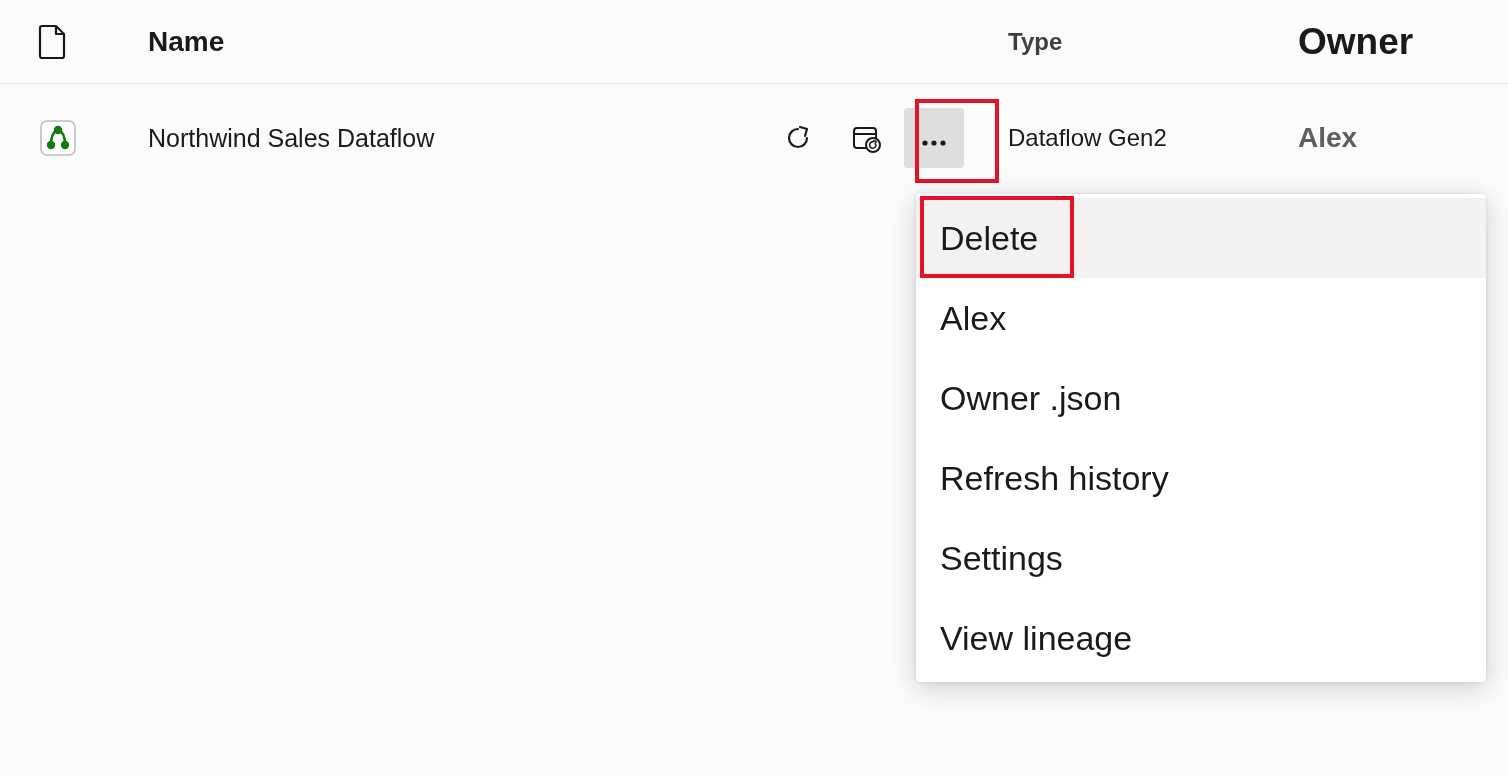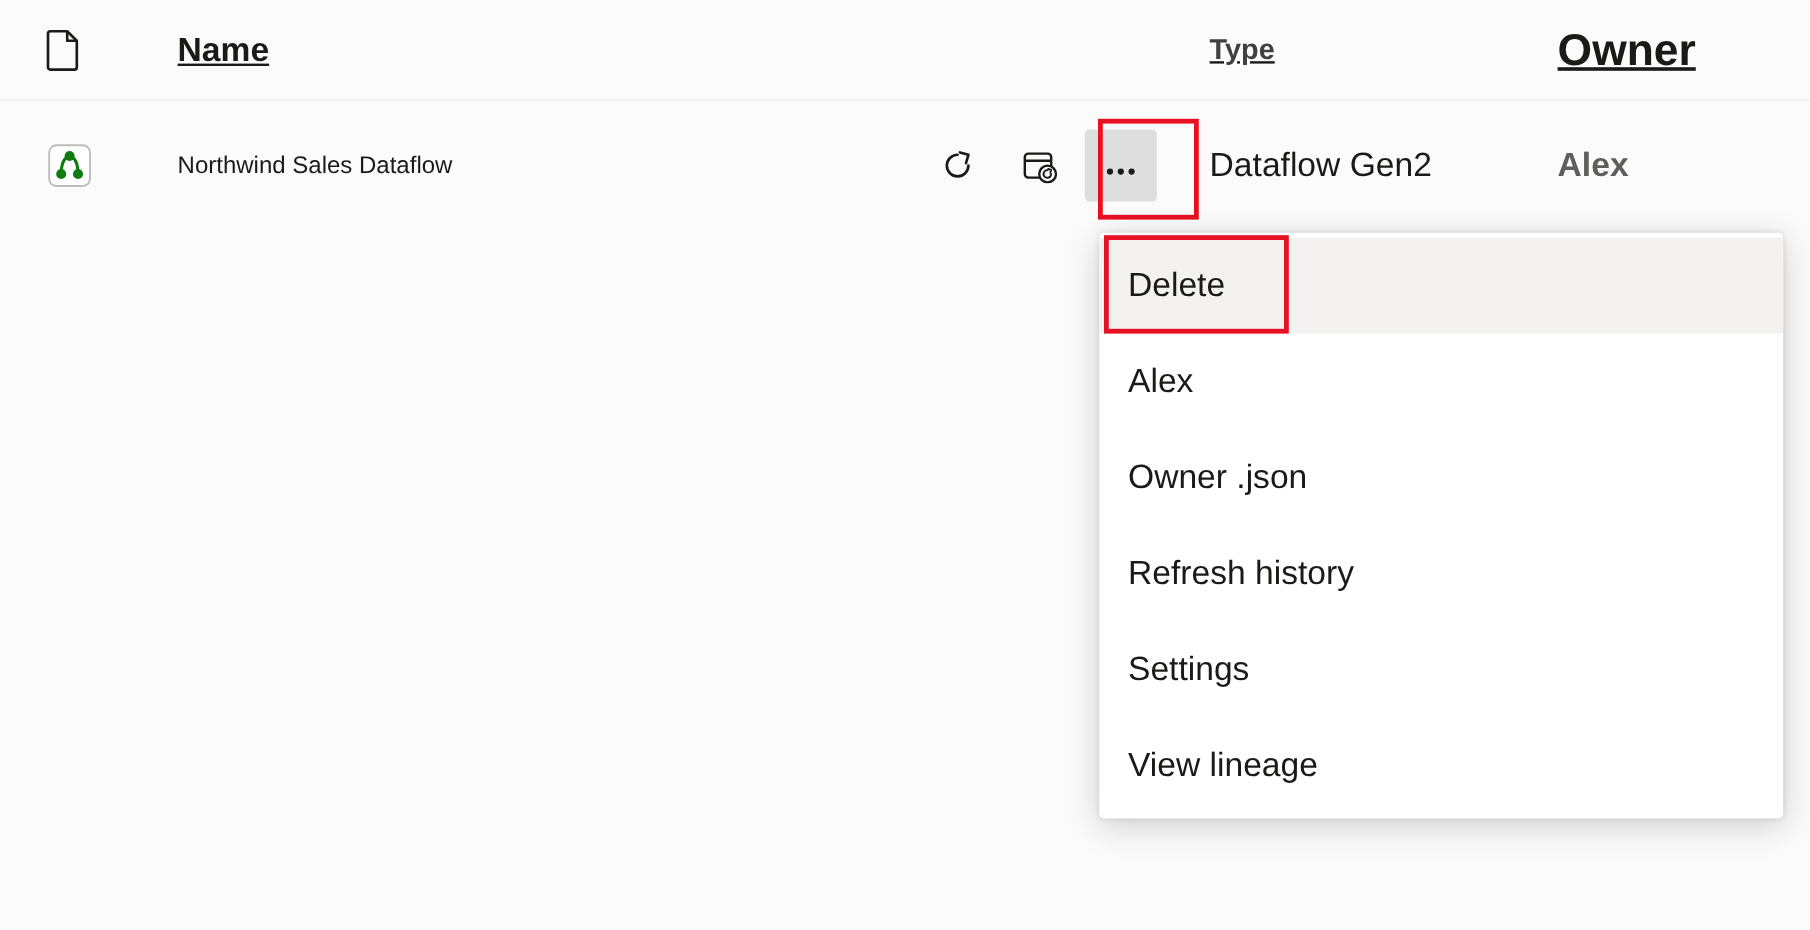--- a/index.html
+++ b/index.html
@@ -18,21 +18,20 @@
       height: 775px;
       position: relative;
       background: #fbfbfb;
     }
     .table-header {
       display: flex;
       align-items: center;
       height: 84px;
       border-bottom: 1px solid #e8e8e8;
       padding-left: 38px;
-      text-decoration: underline;
     }
     .col-icon {
       width: 110px;
       display: flex;
       align-items: center;
     }
     .col-name {
       flex: 0 0 620px;
       font-size: 28px;
       font-weight: 600;
@@ -54,26 +53,26 @@
       color: #1b1a19;
     }
     .table-row {
       display: flex;
       align-items: center;
       height: 108px;
       padding-left: 38px;
       background: #fbfbfb;
     }
     .row-name {
-      font-size: 20px;
+      font-size: 25px;
       font-weight: 400;
       color: #1b1a19;
     }
     .row-type {
-      font-size: 28px;
+      font-size: 24px;
       font-weight: 400;
       color: #1b1a19;
     }
     .row-owner {
       font-size: 28px;
       font-weight: 700;
       color: #605e5c;
     }
     .actions-group {
       display: flex;
@@ -122,21 +121,21 @@
       border-radius: 4px;
       z-index: 10;
       padding-top: 4px;
       padding-bottom: 4px;
     }
     .menu-item {
       height: 80px;
       display: flex;
       align-items: center;
       padding-left: 24px;
-      font-size: 28px;
+      font-size: 34px;
       font-weight: 400;
       color: #1b1a19;
       cursor: pointer;
     }
     .menu-item.hovered {
       background: #f3f2f1;
     }
     .file-icon svg,
     .dataflow-item-icon svg,
     .refresh-icon svg,

